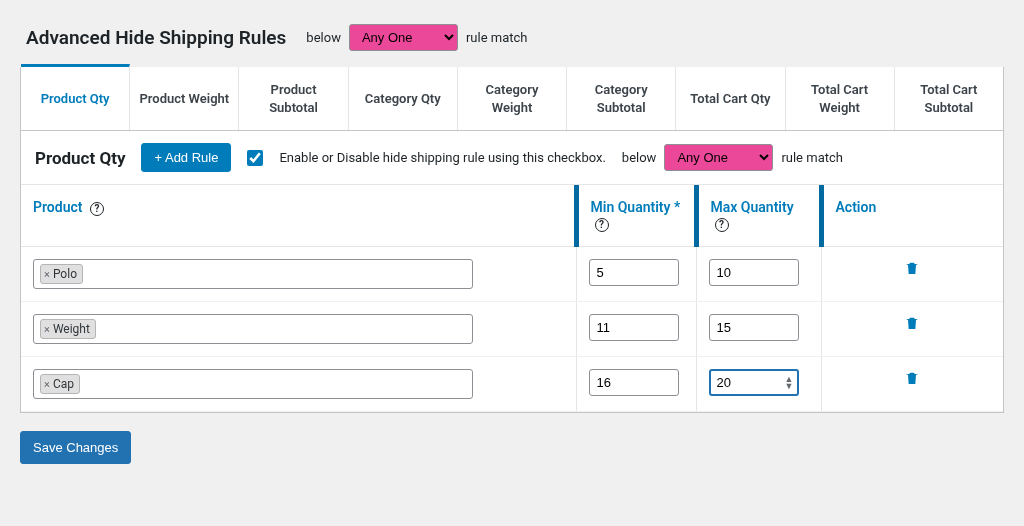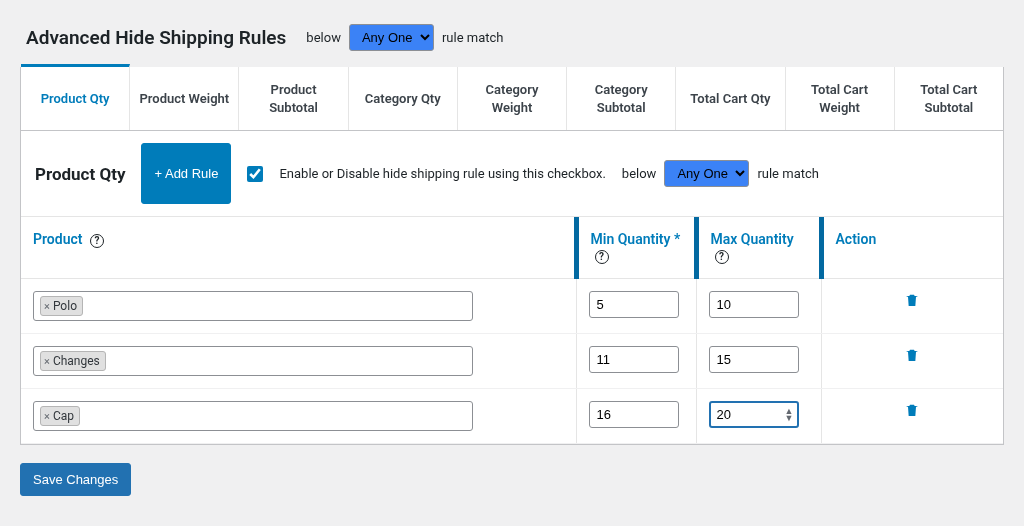--- a/index.html
+++ b/index.html
@@ -23,24 +23,24 @@
       font-weight: 600;
       color: #1d2327;
     }
     .header-match {
       display: flex;
       align-items: center;
       gap: 8px;
       font-size: 13px;
     }
     select.anyone {
-      padding: 4px 4px 4px 8px;
+      padding: 4px 28px 4px 8px;
       border: 1px solid #8c8f94;
       border-radius: 3px;
-      background: #3b82f6;
+      background: #ec4899;
       font-size: 13px;
     }
     .tabs {
       display: flex;
       background: #fff;
       border: 1px solid #c3c4c7;
       border-top: none;
     }
     .tab {
       flex: 1;
@@ -79,21 +79,21 @@
     .panel-title {
       font-size: 17px;
       font-weight: 700;
       color: #1d2327;
     }
     .btn-primary {
       background: #007cba;
       color: #fff;
       border: 1px solid #007cba;
       border-radius: 3px;
-      padding: 22px 12px;
+      padding: 6px 12px;
       font-size: 13px;
       font-weight: 500;
       cursor: pointer;
     }
     .chk {
       width: 16px;
       height: 16px;
       accent-color: #007cba;
     }
     .table {
@@ -290,21 +290,21 @@
                   <path d="M6 7h12l-1 14H7L6 7zm3-3h6l1 2H8l1-2zM4 6h16v1H4z"></path>
                 </svg>
               </span>
             </td>
           </tr>
           <tr>
             <td>
               <div class="tag-input">
                 <span class="tag">
                   <span class="x">×</span>
-                  <span>Changes</span>
+                  <span>Weight</span>
                 </span>
               </div>
             </td>
             <td><input class="numbox" value="11" style=""></td>
             <td><input class="numbox" value="15" style=""></td>
             <td class="col-action-cell">
               <span class="trash">
                 <svg viewBox="0 0 24 24" fill="currentColor">
                   <path d="M6 7h12l-1 14H7L6 7zm3-3h6l1 2H8l1-2zM4 6h16v1H4z"></path>
                 </svg>

